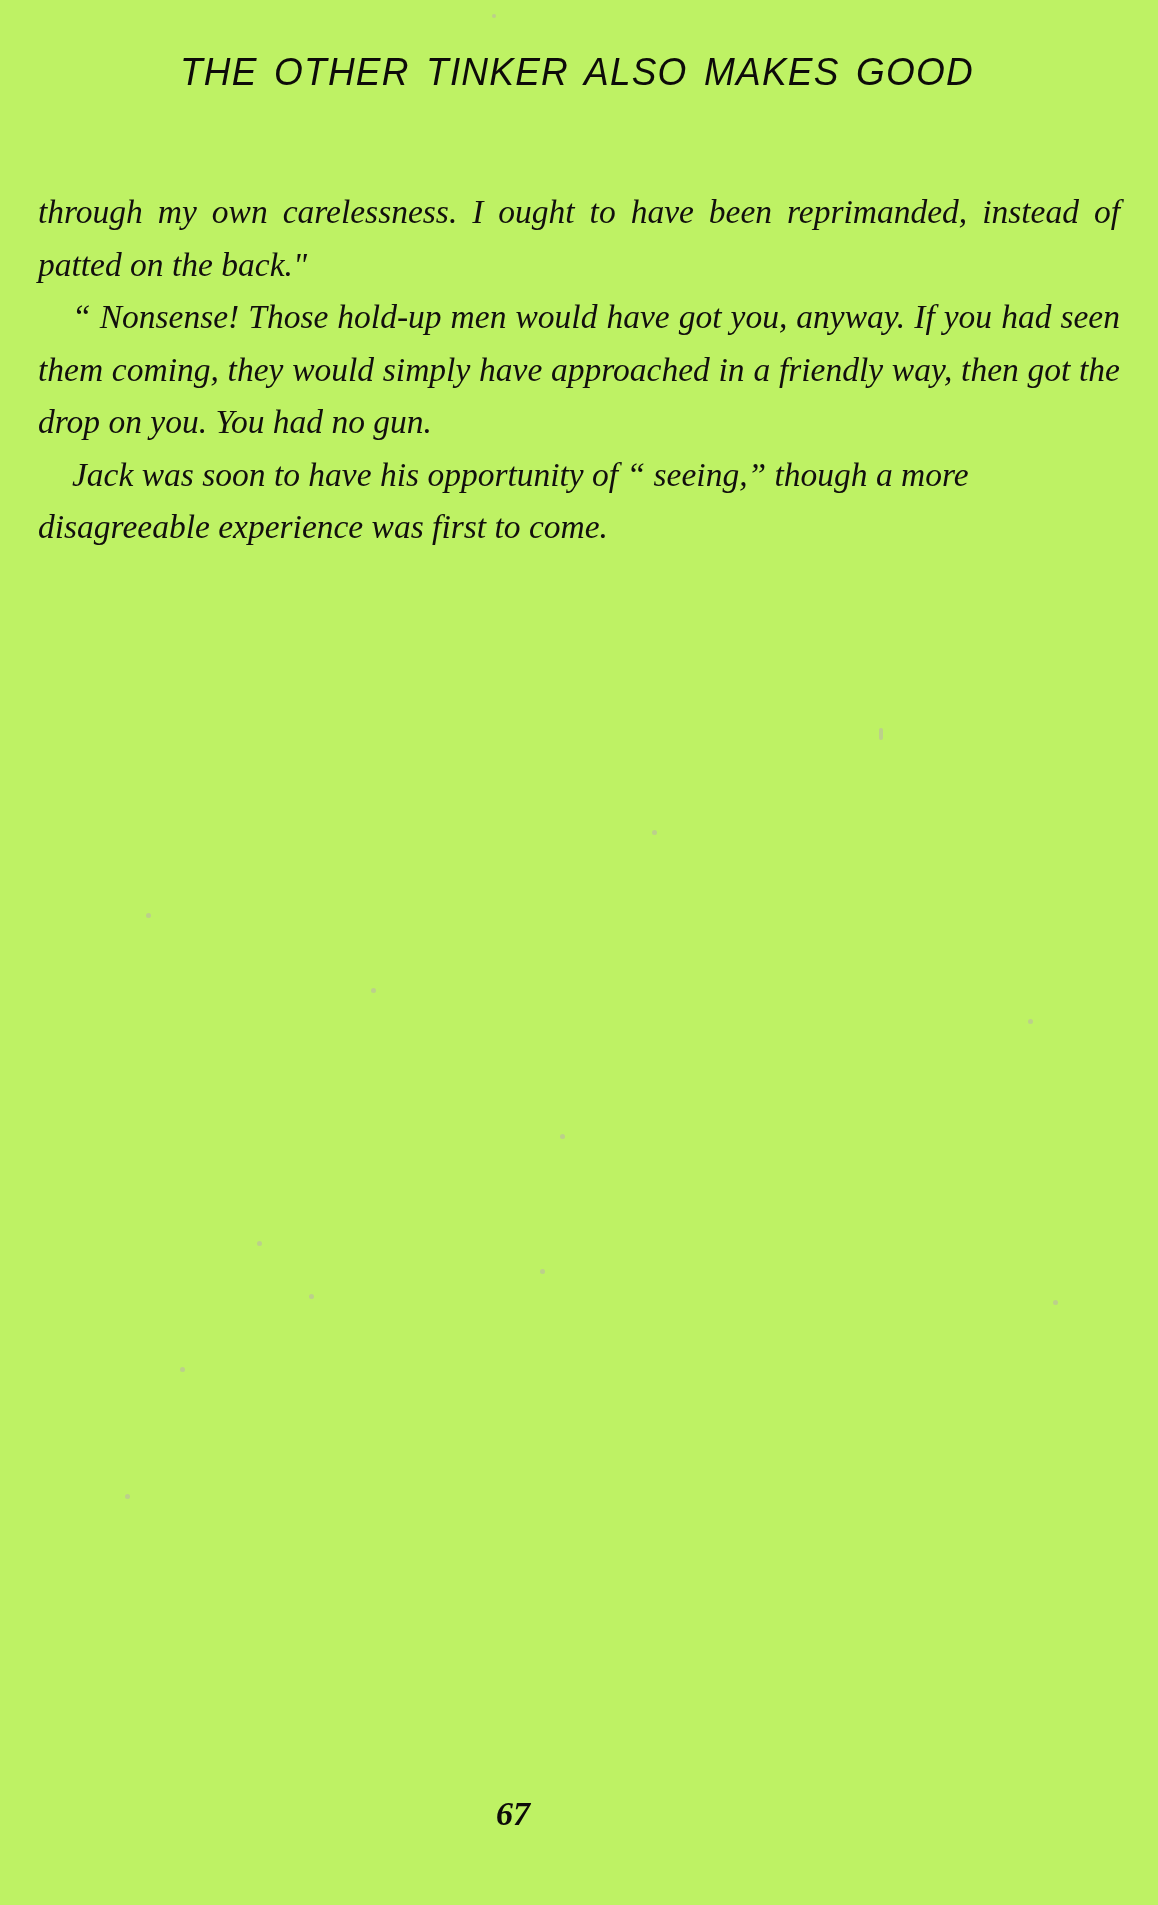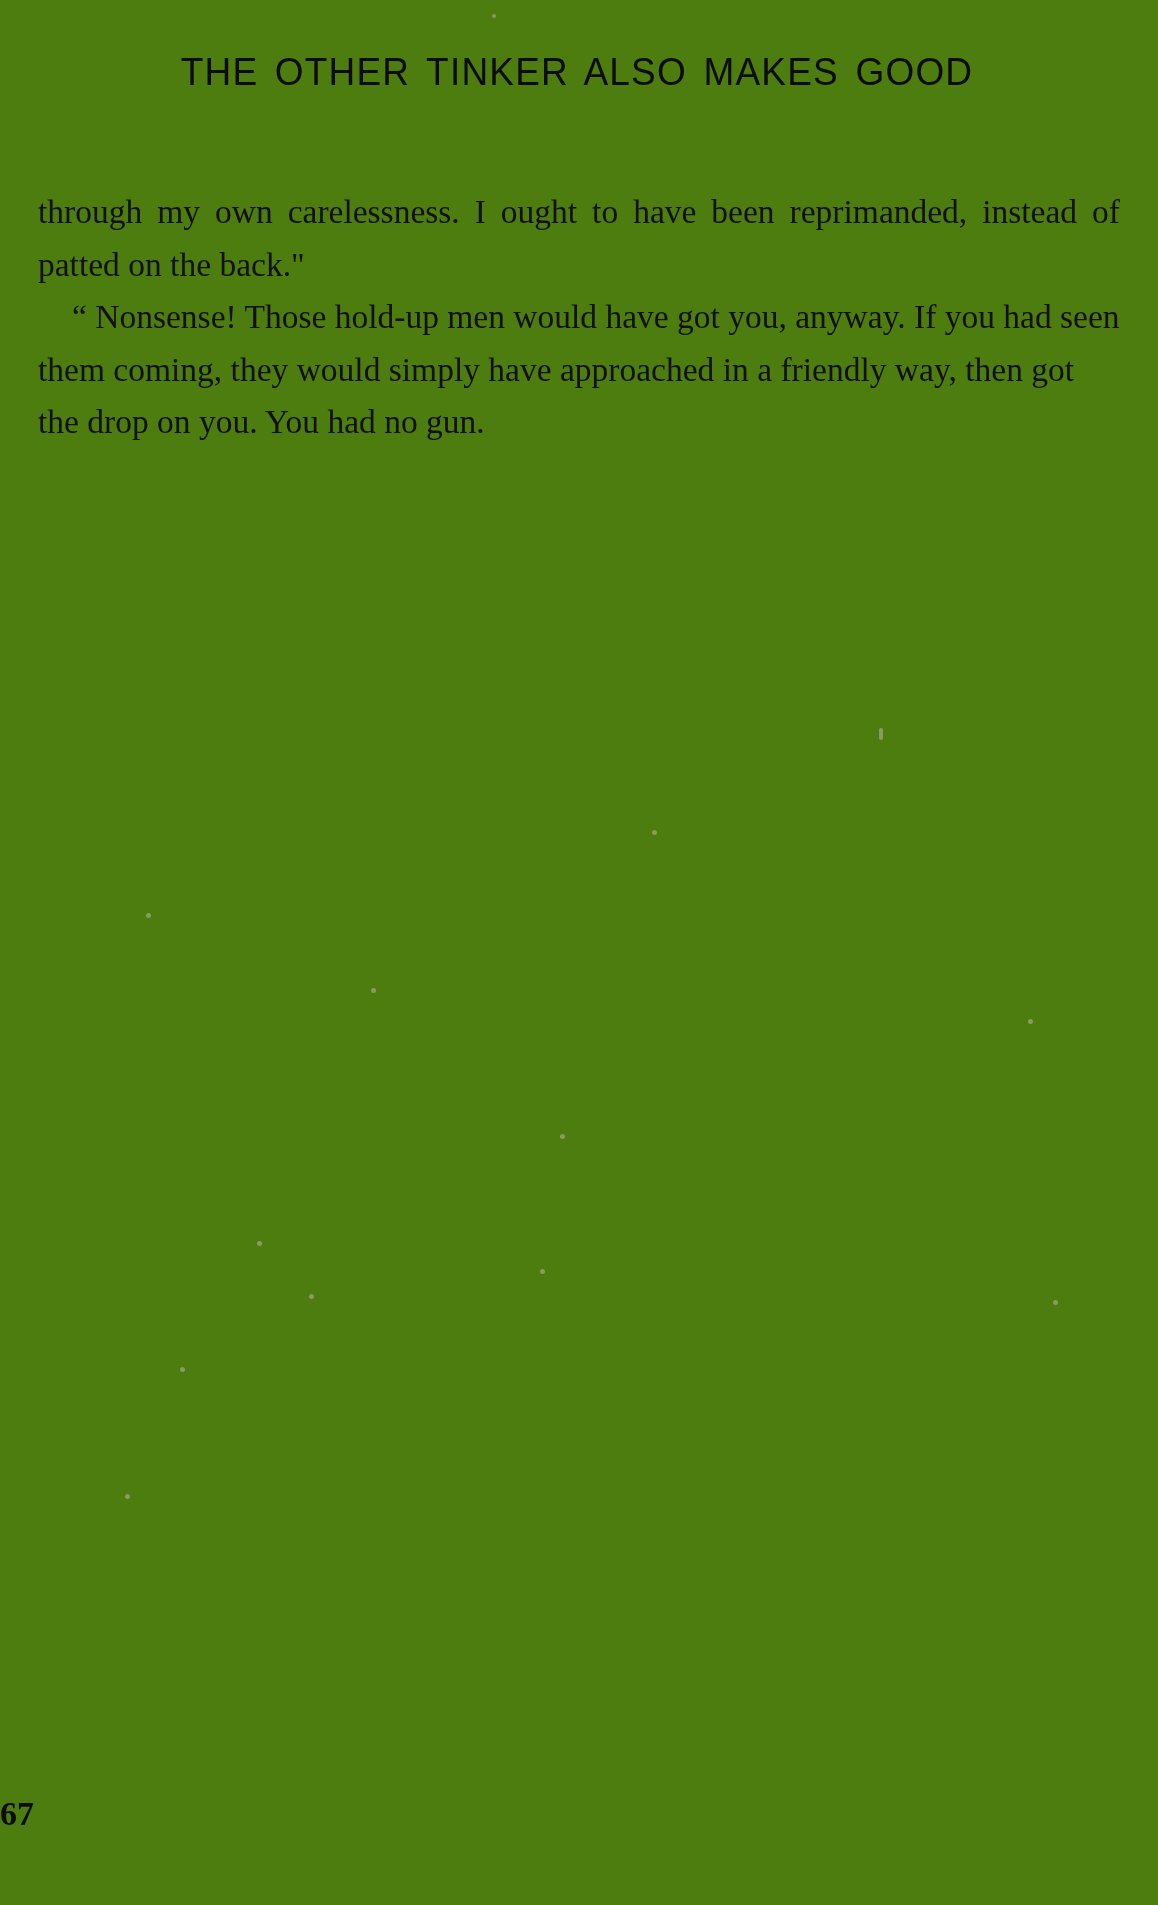--- a/index.html
+++ b/index.html
@@ -14,21 +14,22 @@
     font-family: "Liberation Serif", serif;
     color: #100d0b;
     overflow: hidden;
   }
   .page {
     position: absolute;
     left: 0;
     top: 0;
     width: 1158px;
     height: 1905px;
-    background: #4d7c0f;
+    background: #bef264;
+    font-style: italic;
   }
   .running-head {
     position: absolute;
     left: 52px;
     top: 50px;
     width: 1050px;
     font-size: 37px;
     letter-spacing: 1.2px;
     word-spacing: 5px;
     text-align: center;
@@ -58,20 +59,21 @@
     text-indent: 34px;
   }
   .body-text p:last-child {
     text-align: left;
   }
   .folio {
     position: absolute;
     left: 0;
     top: 1795px;
     width: 1026px;
+    text-align: center;
     font-size: 34px;
     font-weight: 700;
     font-family: "Liberation Serif", serif;
     color: #0d0b09;
   }
   
   .speck {
     position: absolute;
     background: #b9b4ac;
     border-radius: 50%;
@@ -95,16 +97,17 @@
   <div class="speck" style="left:540px;top:1269px;width:5px;height:5px;"></div>
   <div class="speck" style="left:180px;top:1367px;width:5px;height:5px;"></div>
   <div class="speck" style="left:125px;top:1494px;width:5px;height:5px;"></div>
   <div class="speck" style="left:879px;top:728px;width:4px;height:12px;border-radius:2px;"></div>
 
   <div class="running-head">THE OTHER TINKER ALSO MAKES GOOD</div>
 
   <div class="body-text">
     <p>through my own carelessness.  I ought to have been reprimanded, instead of patted on the back."</p>
     <p class="indent">“ Nonsense!  Those hold-up men would have got you, anyway.  If you had seen them coming, they would simply have approached in a friendly way, then got the drop on you.  You had no gun.</p>
+    <p class="indent">Jack was soon to have his opportunity of “ seeing,” though a more disagreeable experience was first to come.</p>
   </div>
 
   <div class="folio">67</div>
 </div>
 
 </body></html>

